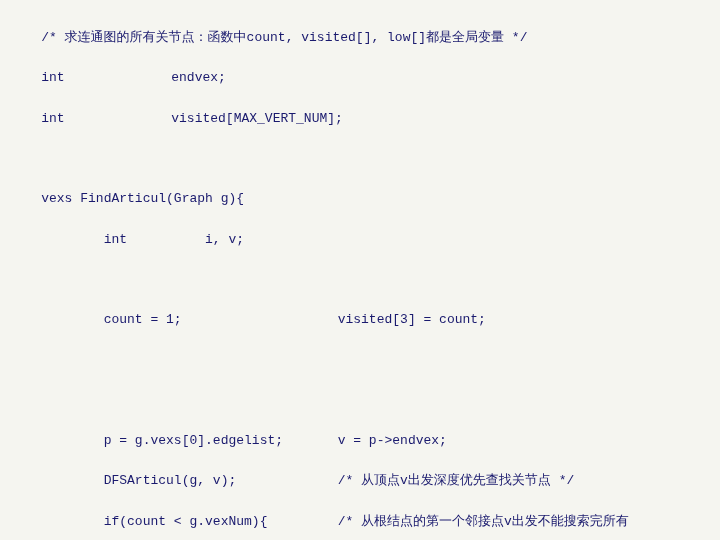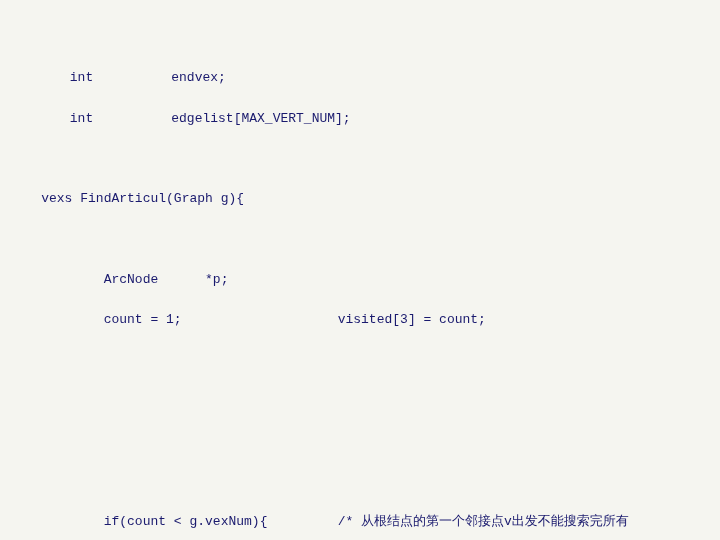--- a/index.html
+++ b/index.html
@@ -16,44 +16,43 @@
       min-height: 540px;
       padding: 8px 10px;
       line-height: 1.55;
     }
     .code-block {
       white-space: pre;
     }
     .col-left {
       min-width: 52px;
       display: inline-block;
-      text-align: right;
     }
     .col-mid {
       min-width: 180px;
       display: inline-block;
     }
   </style>
 </head>
 <body>
 
 <div>
   <div class="code-block">
-    <br>
+    <span>/* 求连通图的所有关节点：函数中count, visited[], low[]都是全局变量 */</span><br>
     <span><span class="col-left">int</span><span class="col-mid">          endvex;</span></span><br>
-    <span><span class="col-left">int</span><span class="col-mid">          edgelist[MAX_VERT_NUM];</span></span><br>
+    <span><span class="col-left">int</span><span class="col-mid">          visited[MAX_VERT_NUM];</span></span><br>
     <br>
     <span>vexs FindArticul(Graph g){</span><br>
+    <span>        int          i, v;</span><br>
     <br>
-    <span>        ArcNode      *p;</span><br>
     <span>        count = 1;                    visited[3] = count;</span><br>
     <br>
     <br>
-    <br>
-    <br>
+    <span>        p = g.vexs[0].edgelist;       v = p-&gt;endvex;</span><br>
+    <span>        DFSArticul(g, v);             /* 从顶点v出发深度优先查找关节点 */</span><br>
     <span>        if(count &lt; g.vexNum){         /* 从根结点的第一个邻接点v出发不能搜索完所有</span><br>
     <br>
     <br>
     <br>
     <br>
     <br>
     <br>
     <br>
     <br>
     <br>

